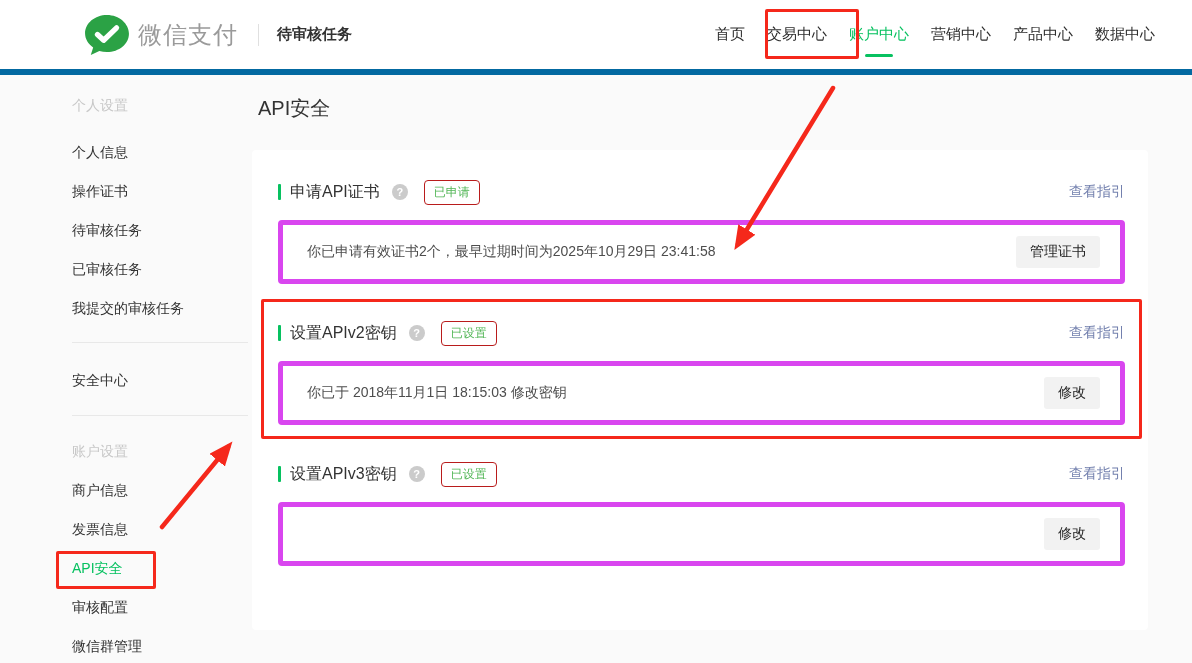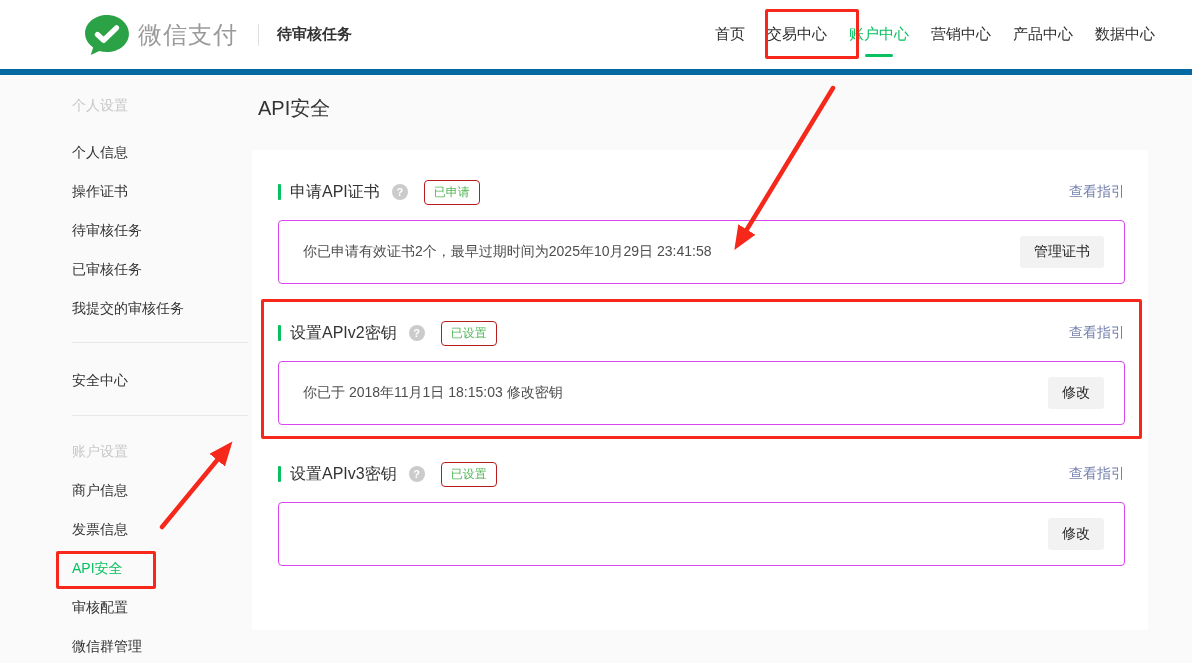--- a/index.html
+++ b/index.html
@@ -72,21 +72,21 @@
     margin-left: 12px; cursor: pointer;
   }
   .badge {
     margin-left: 16px; font-size: 12px; color: #52b656;
     border: 1px solid #b91c1c; border-radius: 4px;
     padding: 3px 9px; background: #fff;
   }
   .guide-link { margin-left: auto; font-size: 14px; color: #7380ae; cursor: pointer; }
   .info-box {
     margin-top: 15px; height: 64px;
-    border: 1px solid #d946ef; border-radius: 4px;
+    border: 5px solid #d946ef; border-radius: 4px;
     display: flex; align-items: center;
     padding: 0 20px 0 24px;
   }
   .info-text { font-size: 14px; color: #4d4d4d; }
   .box-btn {
     margin-left: auto;
     background: #f2f2f2; border: none; border-radius: 3px;
     height: 32px; padding: 0 14px;
     font-size: 14px; color: #262626;
     font-family: inherit; cursor: pointer;

